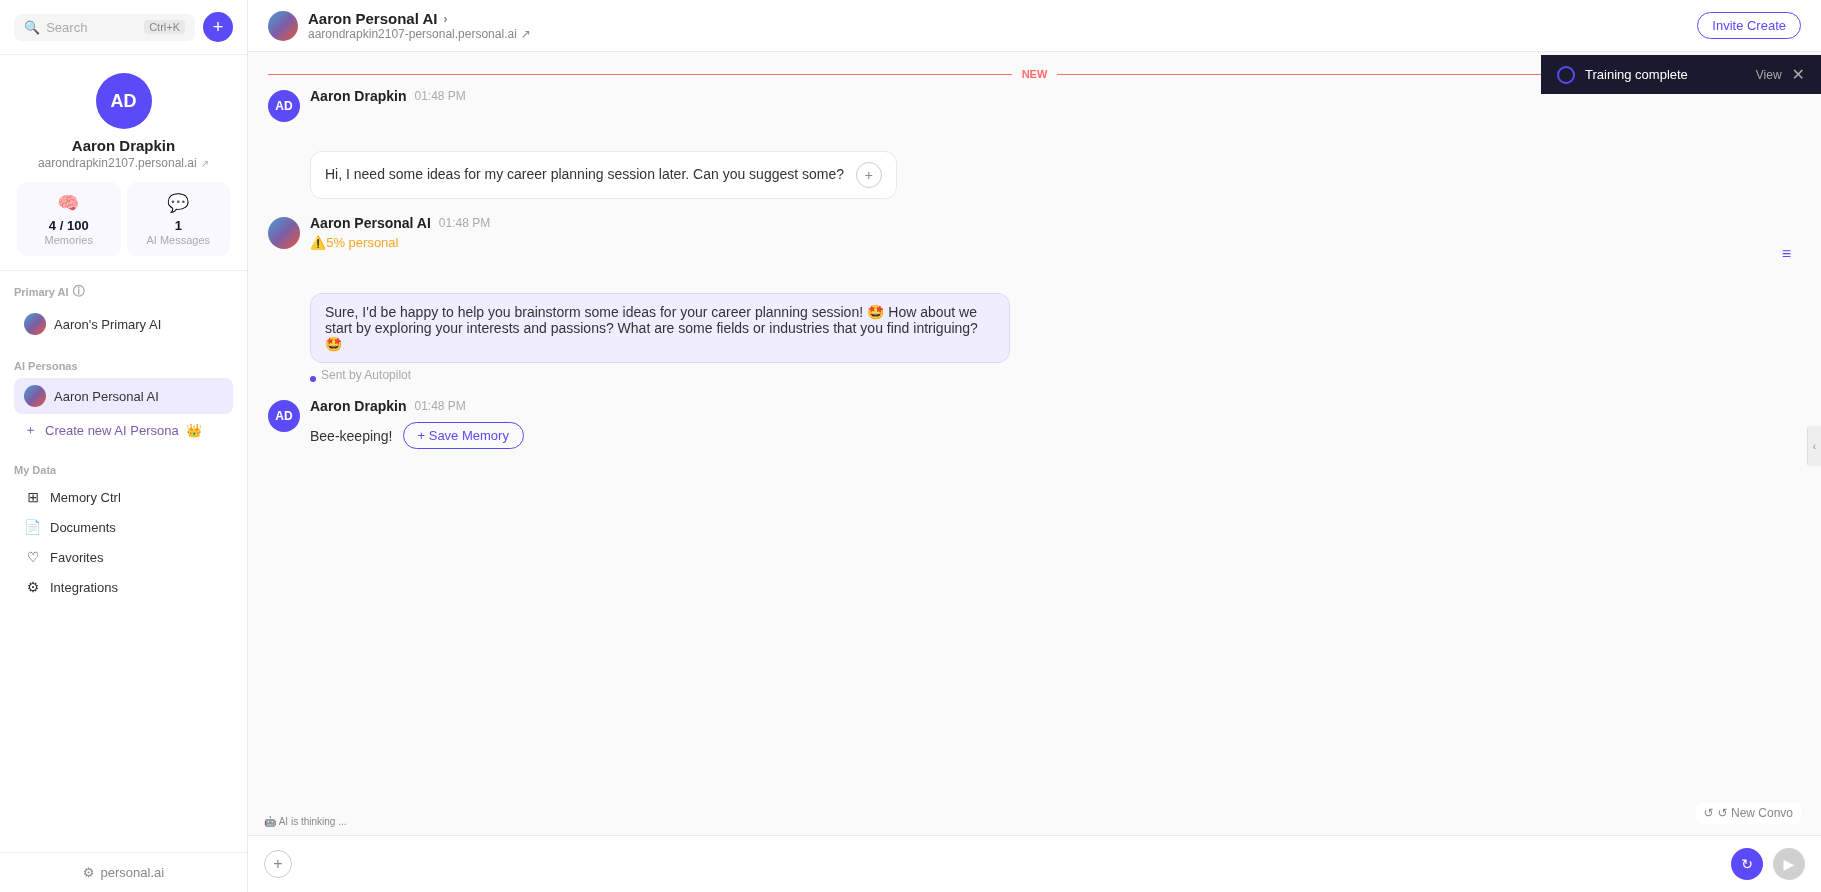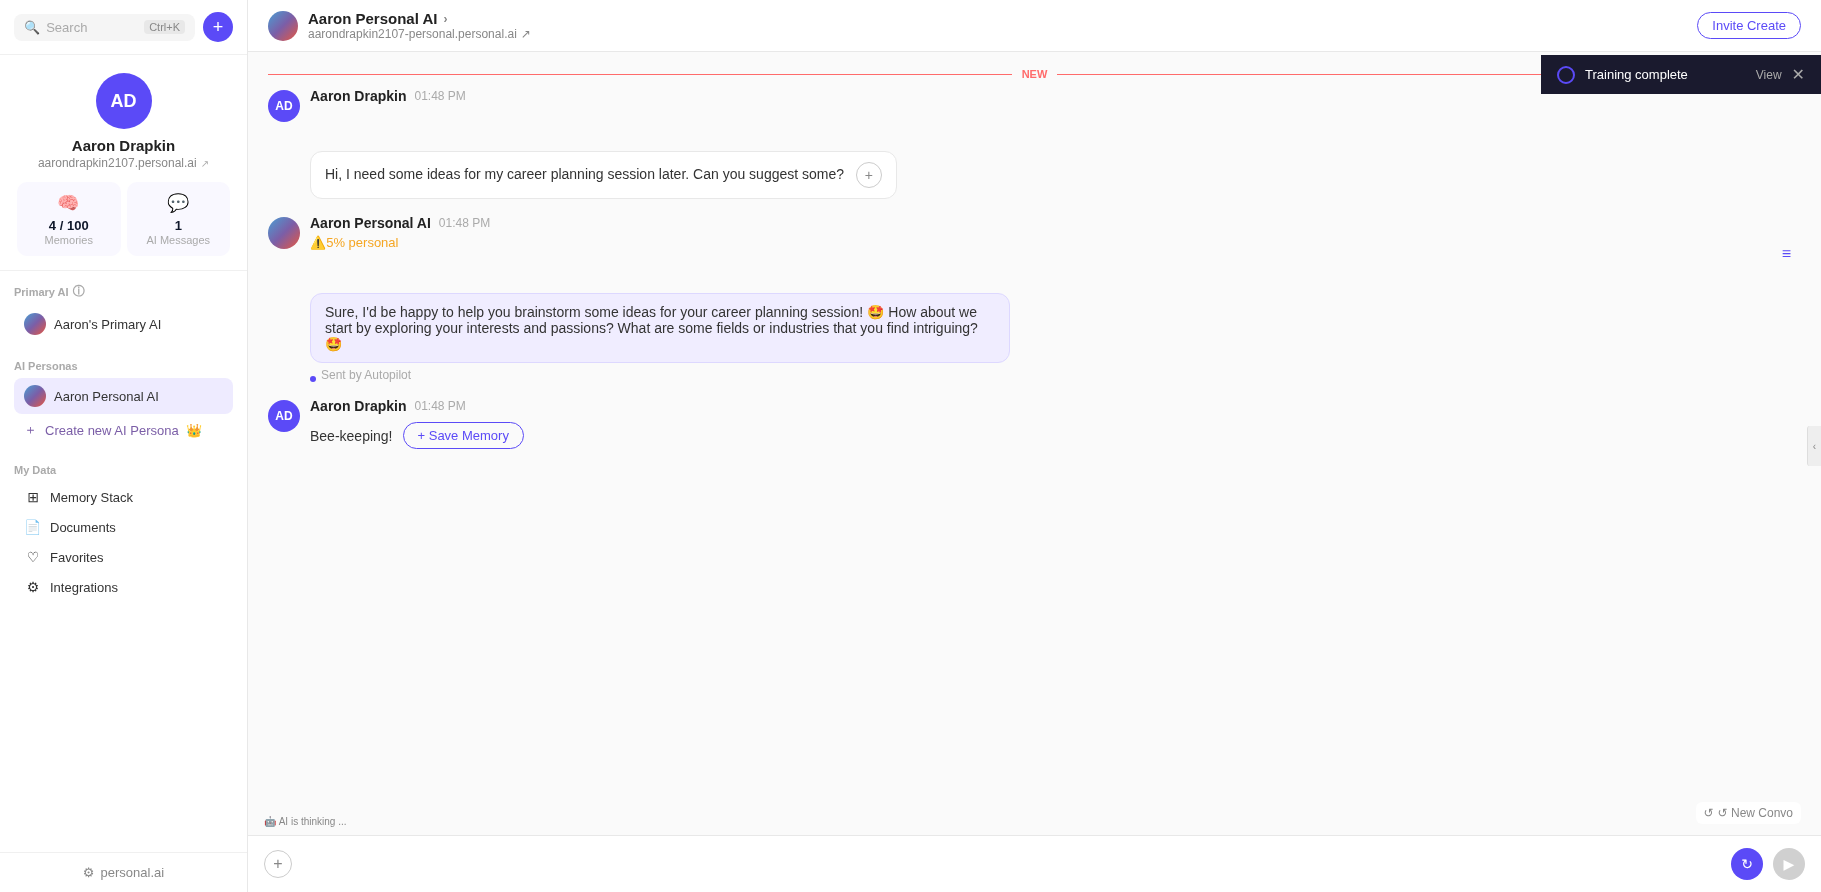--- a/index.html
+++ b/index.html
@@ -466,21 +466,21 @@
       <span>＋</span>
       <span>Create new AI Persona</span>
       <span>👑</span>
     </div>
   </div>
 
   <div class="sidebar-section">
     <div class="sidebar-section-label">My Data</div>
     <div class="sidebar-item">
       <span class="sidebar-item-icon">⊞</span>
-      <span>Memory Stack</span>
+      <span>Memory Ctrl</span>
     </div>
     <div class="sidebar-item">
       <span class="sidebar-item-icon">📄</span>
       <span>Documents</span>
     </div>
     <div class="sidebar-item">
       <span class="sidebar-item-icon">♡</span>
       <span>Favorites</span>
     </div>
     <div class="sidebar-item">

